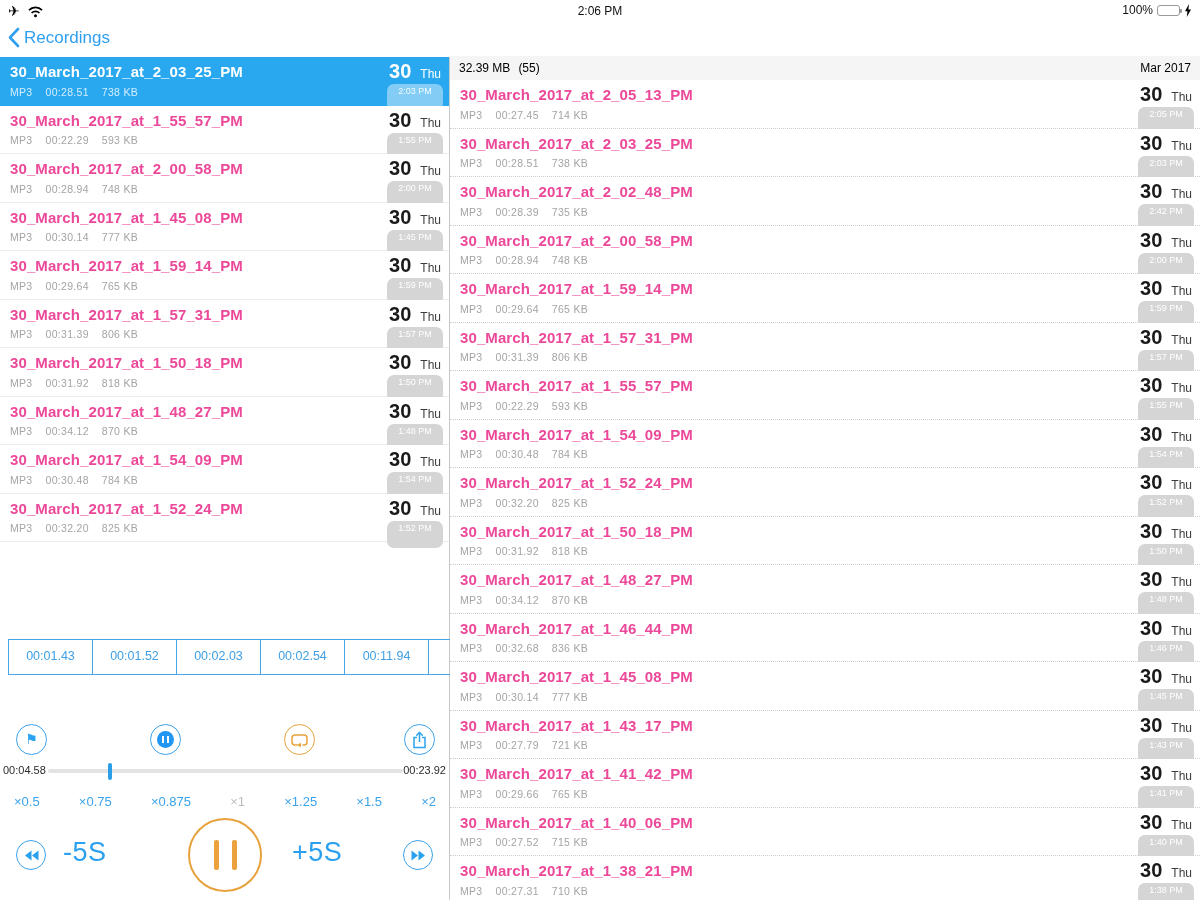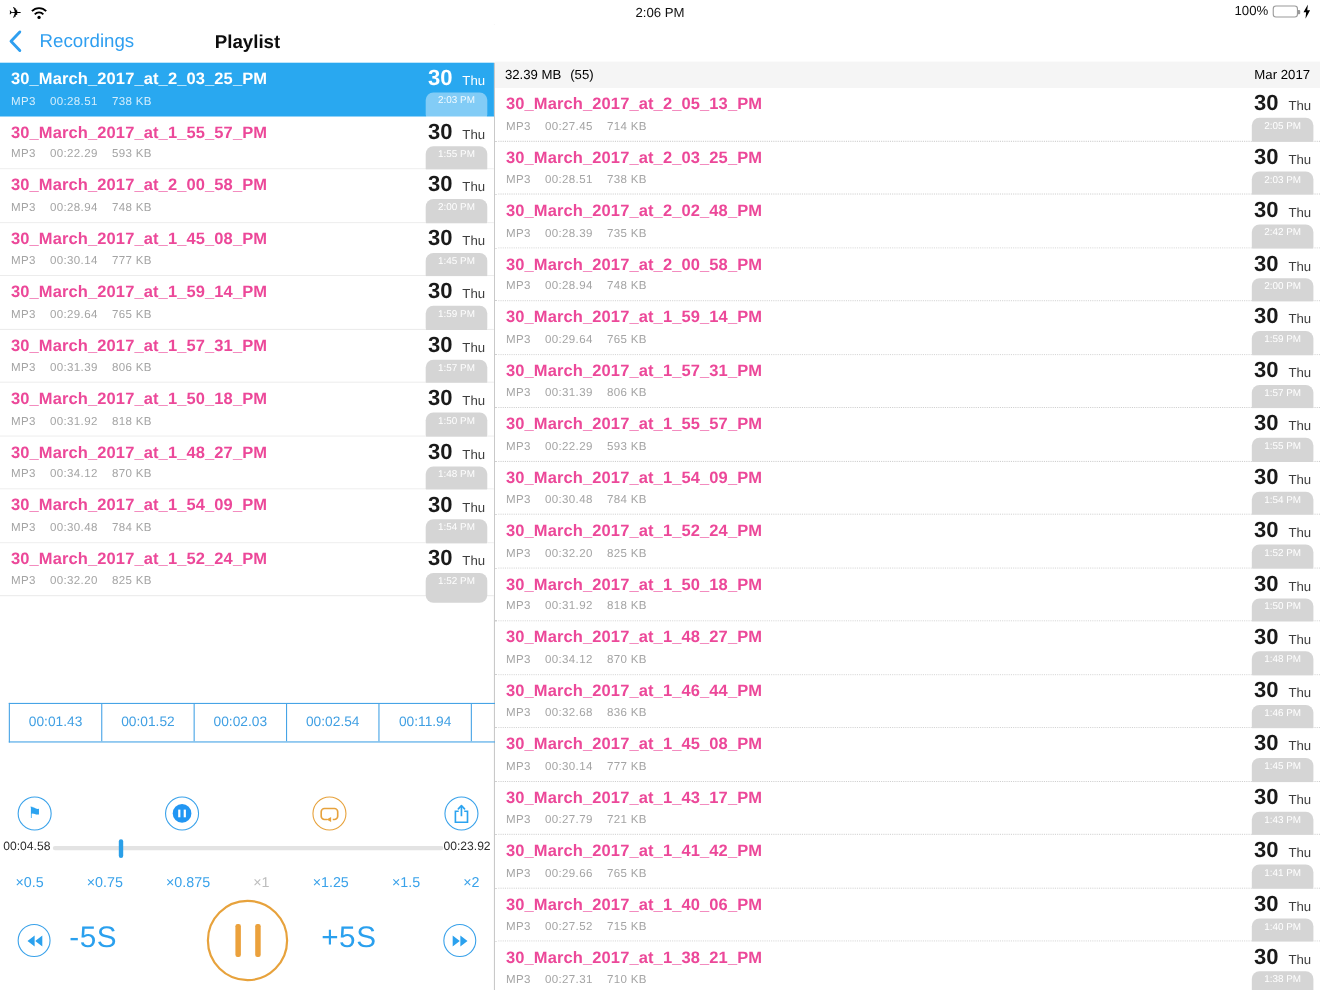--- a/index.html
+++ b/index.html
@@ -18,21 +18,21 @@
   .sb-batt-fill { width:100%; height:100%; background:#53d769; border-radius:1.5px; }
   .sb-batt-tip { position:absolute; right:-3px; top:3px; width:2px; height:4px; background:#9a9a9a; border-radius:0 1px 1px 0; }
 
   
   .left-panel { position:absolute; left:0; top:0; width:450px; height:900px; background:#fff;
     border-right:1px solid #c9c9c9; }
   .right-panel { position:absolute; left:450px; top:0; width:750px; height:900px; background:#fff; }
 
   
   .left-nav { position:absolute; left:0; top:22px; width:450px; height:35px; background:#fff; }
-  .back-btn { position:absolute; left:8px; top:5px; display:flex; align-items:center; gap:16px; cursor:default; }
+  .back-btn { position:absolute; left:8px; top:5px; display:flex; align-items:center; gap:4px; cursor:default; }
   .back-label { font-size:17px; color:#2f9ff0; }
   .nav-title { position:absolute; left:0; width:450px; top:7px; text-align:center;
     font-size:17px; font-weight:700; color:#0d0d0d; }
 
   
   .list { position:absolute; left:0; width:100%; }
   .row { position:relative; height:48.5px; background:#fff; border-bottom:1px solid #ececec; }
   .right-panel .row { border-bottom:1px dotted #cfcfcf; }
   .row-name { position:absolute; left:10px; top:6px; font-size:15px; font-weight:700; color:#ec4899; letter-spacing:.1px; }
   .row-meta { position:absolute; left:10px; bottom:7px; display:flex; gap:13px;
@@ -120,21 +120,20 @@
 </div>
 
 <div class="left-panel">
   <div class="left-nav">
     <div class="back-btn">
       <svg width="12" height="21" viewBox="0 0 12 21">
         <polyline points="10,2 2,10.5 10,19" stroke="#2f9ff0" stroke-width="2.6" fill="none" stroke-linecap="round" stroke-linejoin="round"></polyline>
       </svg>
       <span class="back-label">Recordings</span>
     </div>
-    <div class="nav-title">Playlist</div>
   </div>
 
   <div class="list left-list">
 
       <div class="row selected">
         <div class="row-name">30_March_2017_at_2_03_25_PM</div>
         <div class="row-meta">
           <span>MP3</span>
           <span>00:28.51</span>
           <span>738 KB</span>

